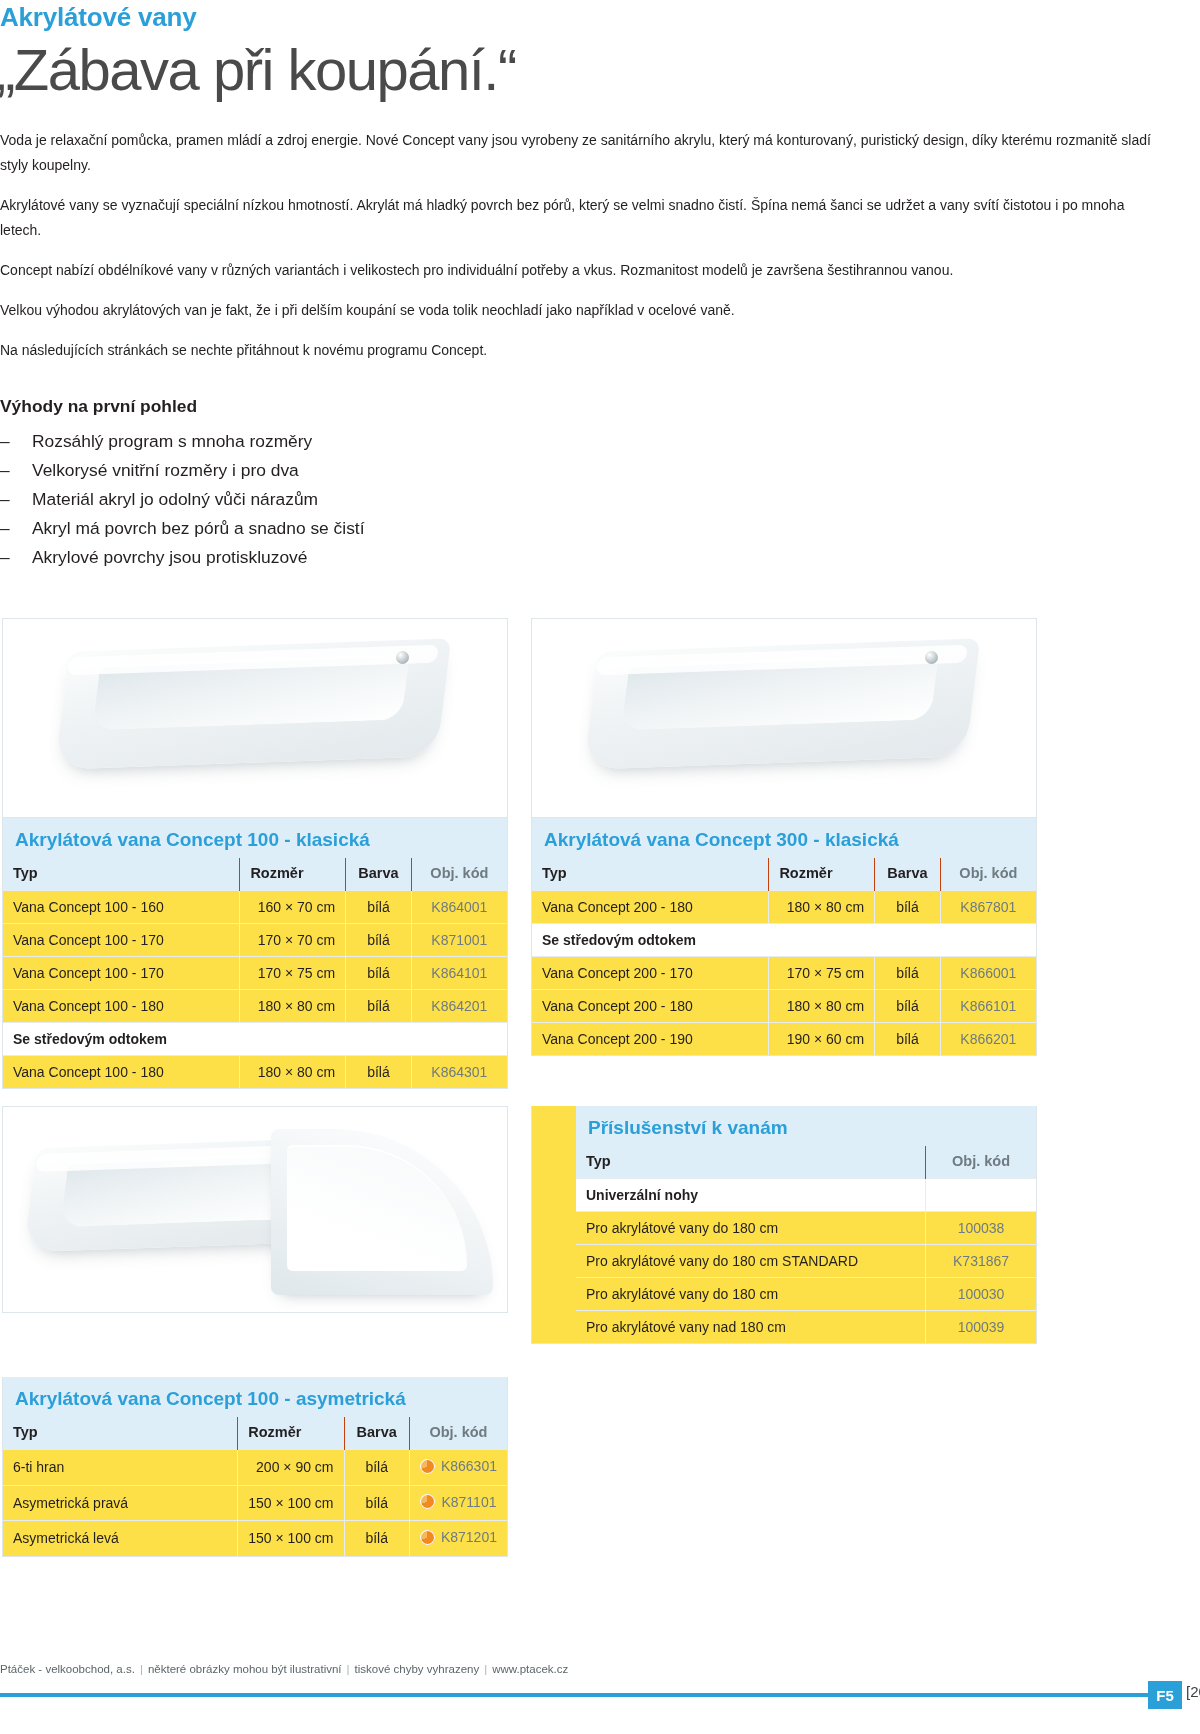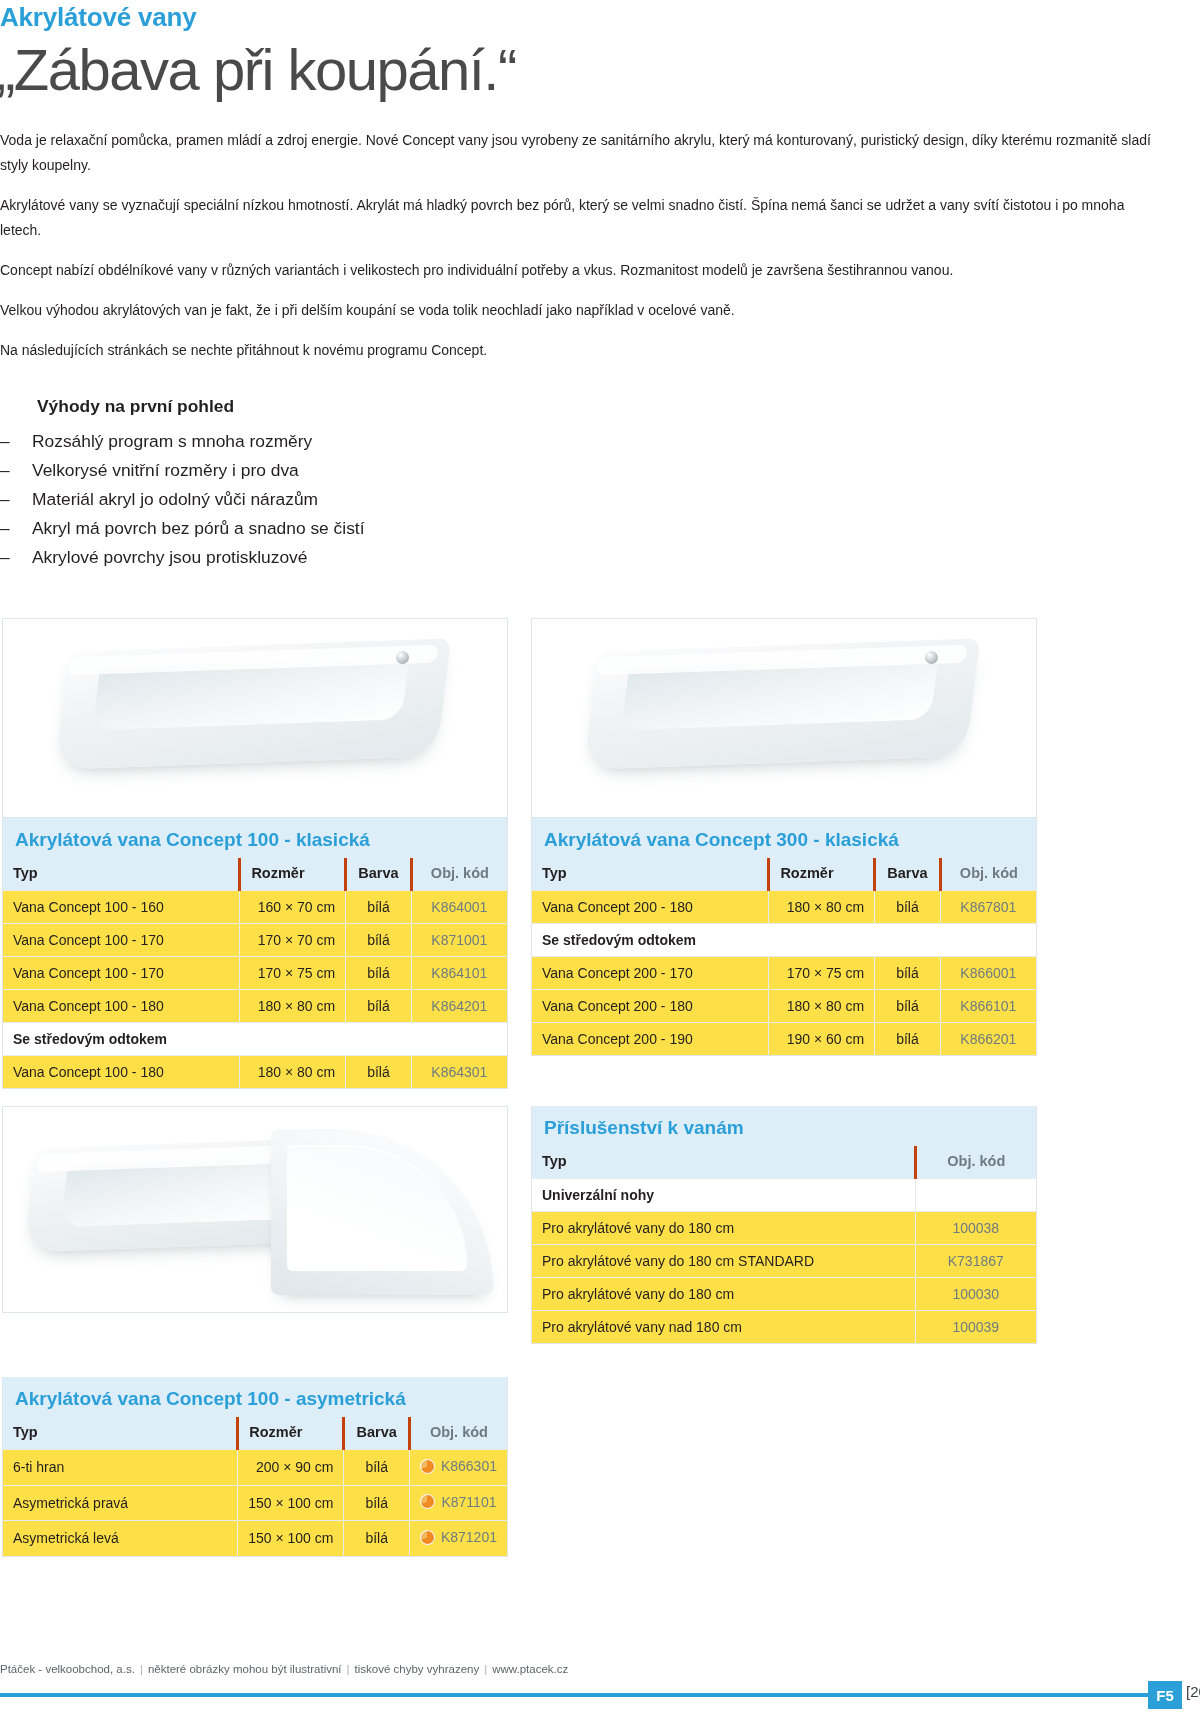--- a/index.html
+++ b/index.html
@@ -35,21 +35,20 @@
     font-size: 14px; line-height: 25px; color: #231f20;
     text-align: left;
   }
   .intro p.last { margin-bottom: 12px; }
 
   
   .adv-wrap { position: absolute; left: 0px; top: 396px; width: 700px; }
   .adv-title {
     font-size: 17.4px; font-weight: bold; color: #231f20;
     margin: 0 0 10px 0;
-    padding-left: 37px;
   }
   .adv-list { list-style: none; margin: 0; padding: 0; }
   .adv-list li {
     font-size: 17.4px; line-height: 29px; color: #231f20;
     position: relative; padding-left: 32px;
   }
   .adv-dash {
     position: absolute; left: 0; top: 0;
     color: #231f20;
   }
@@ -125,38 +124,38 @@
   
   .ptable {
     position: absolute;
     border: 1px solid #dfe6ea;
     border-top: none;
     background: #fde047;
   }
   .tbl-100  { left: 2px;   top: 818px;  width: 506px; }
   .tbl-200  { left: 531px; top: 818px;  width: 506px; }
   .tbl-asym { left: 2px;   top: 1377px; width: 506px; }
-  .tbl-acc  { left: 531px; top: 1106px; width: 506px; }
+  .tbl-acc  { left: 531px; top: 1106px; width: 506px; padding-left: 44px; }
 
   .tbl-head {
     background: #ddeef9;
     padding: 11px 12px 7px 12px;
     font-size: 19px; font-weight: bold; color: #2a9fd8;
   }
   table.grid {
     width: 100%; border-collapse: collapse;
     font-size: 14px;
   }
   table.grid th {
     background: #ddeef9;
     font-weight: bold; color: #231f20;
     font-size: 14.5px;
     padding: 7px 10px 9px 10px;
     text-align: left;
-    border-right: 3px solid #c2410c;
+    border-right: 1px solid #c2410c;
   }
   table.grid th:last-child { border-right: none; }
   table.grid td {
     padding: 8px 10px;
     border-top: 1px solid #e6ecef;
     border-right: 1px solid #e6ecef;
     color: #231f20;
     white-space: nowrap;
   }
   table.grid td:last-child { border-right: none; }

